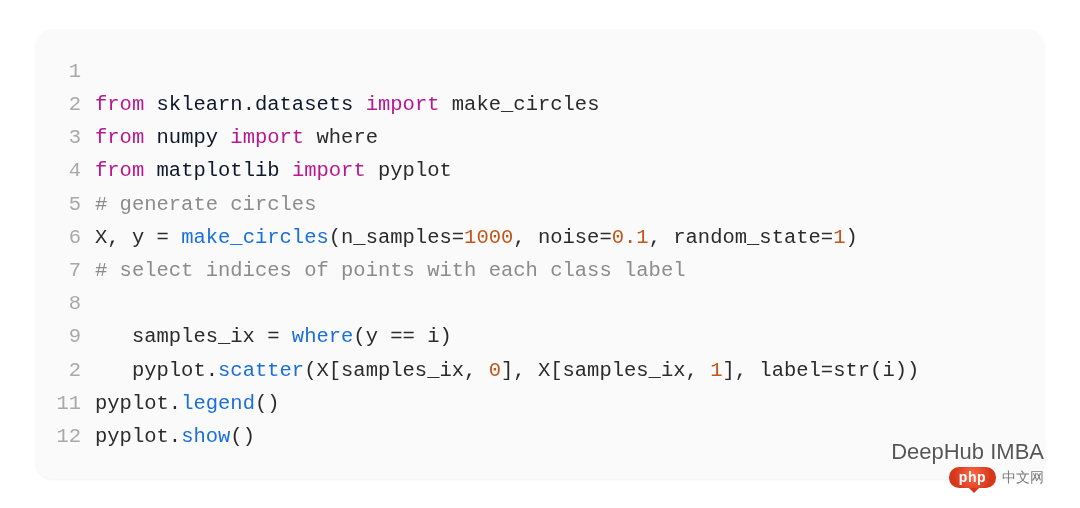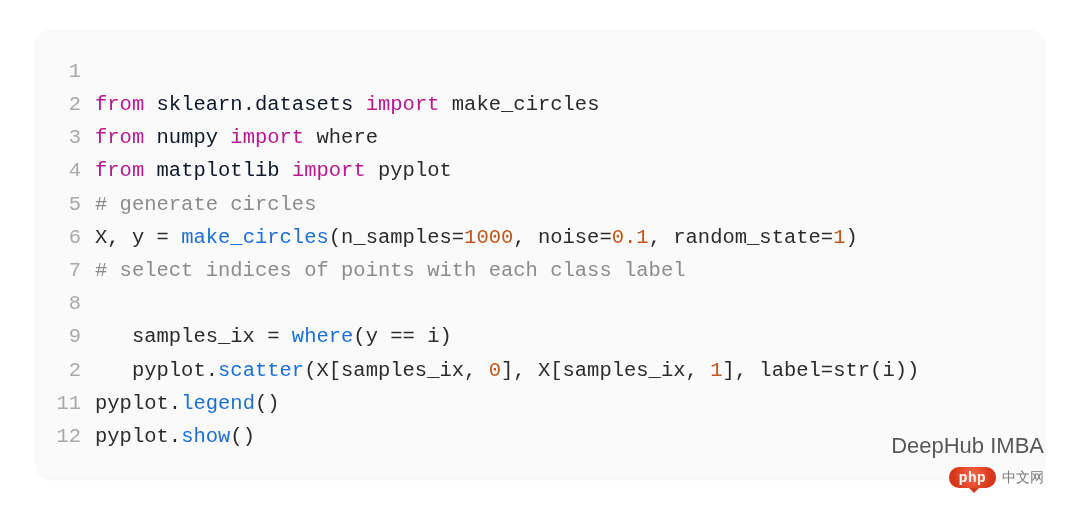--- a/index.html
+++ b/index.html
@@ -76,21 +76,21 @@
       position:absolute;
       bottom:-5px; left:20px;
       border:5px solid transparent;
       border-top-color:#d6371a;
       border-bottom:none;
     }
     .wm-bottom {
       display: inline-flex;
       align-items: center;
       gap: 6px;
-      margin-top: 8px;
+      margin-top: 2px;
     }
     .wm-cn {
       color: #7a7a7a;
       font-family: sans-serif;
       font-size: 14px;
     }
   </style>
 </head>
 <body>
 

